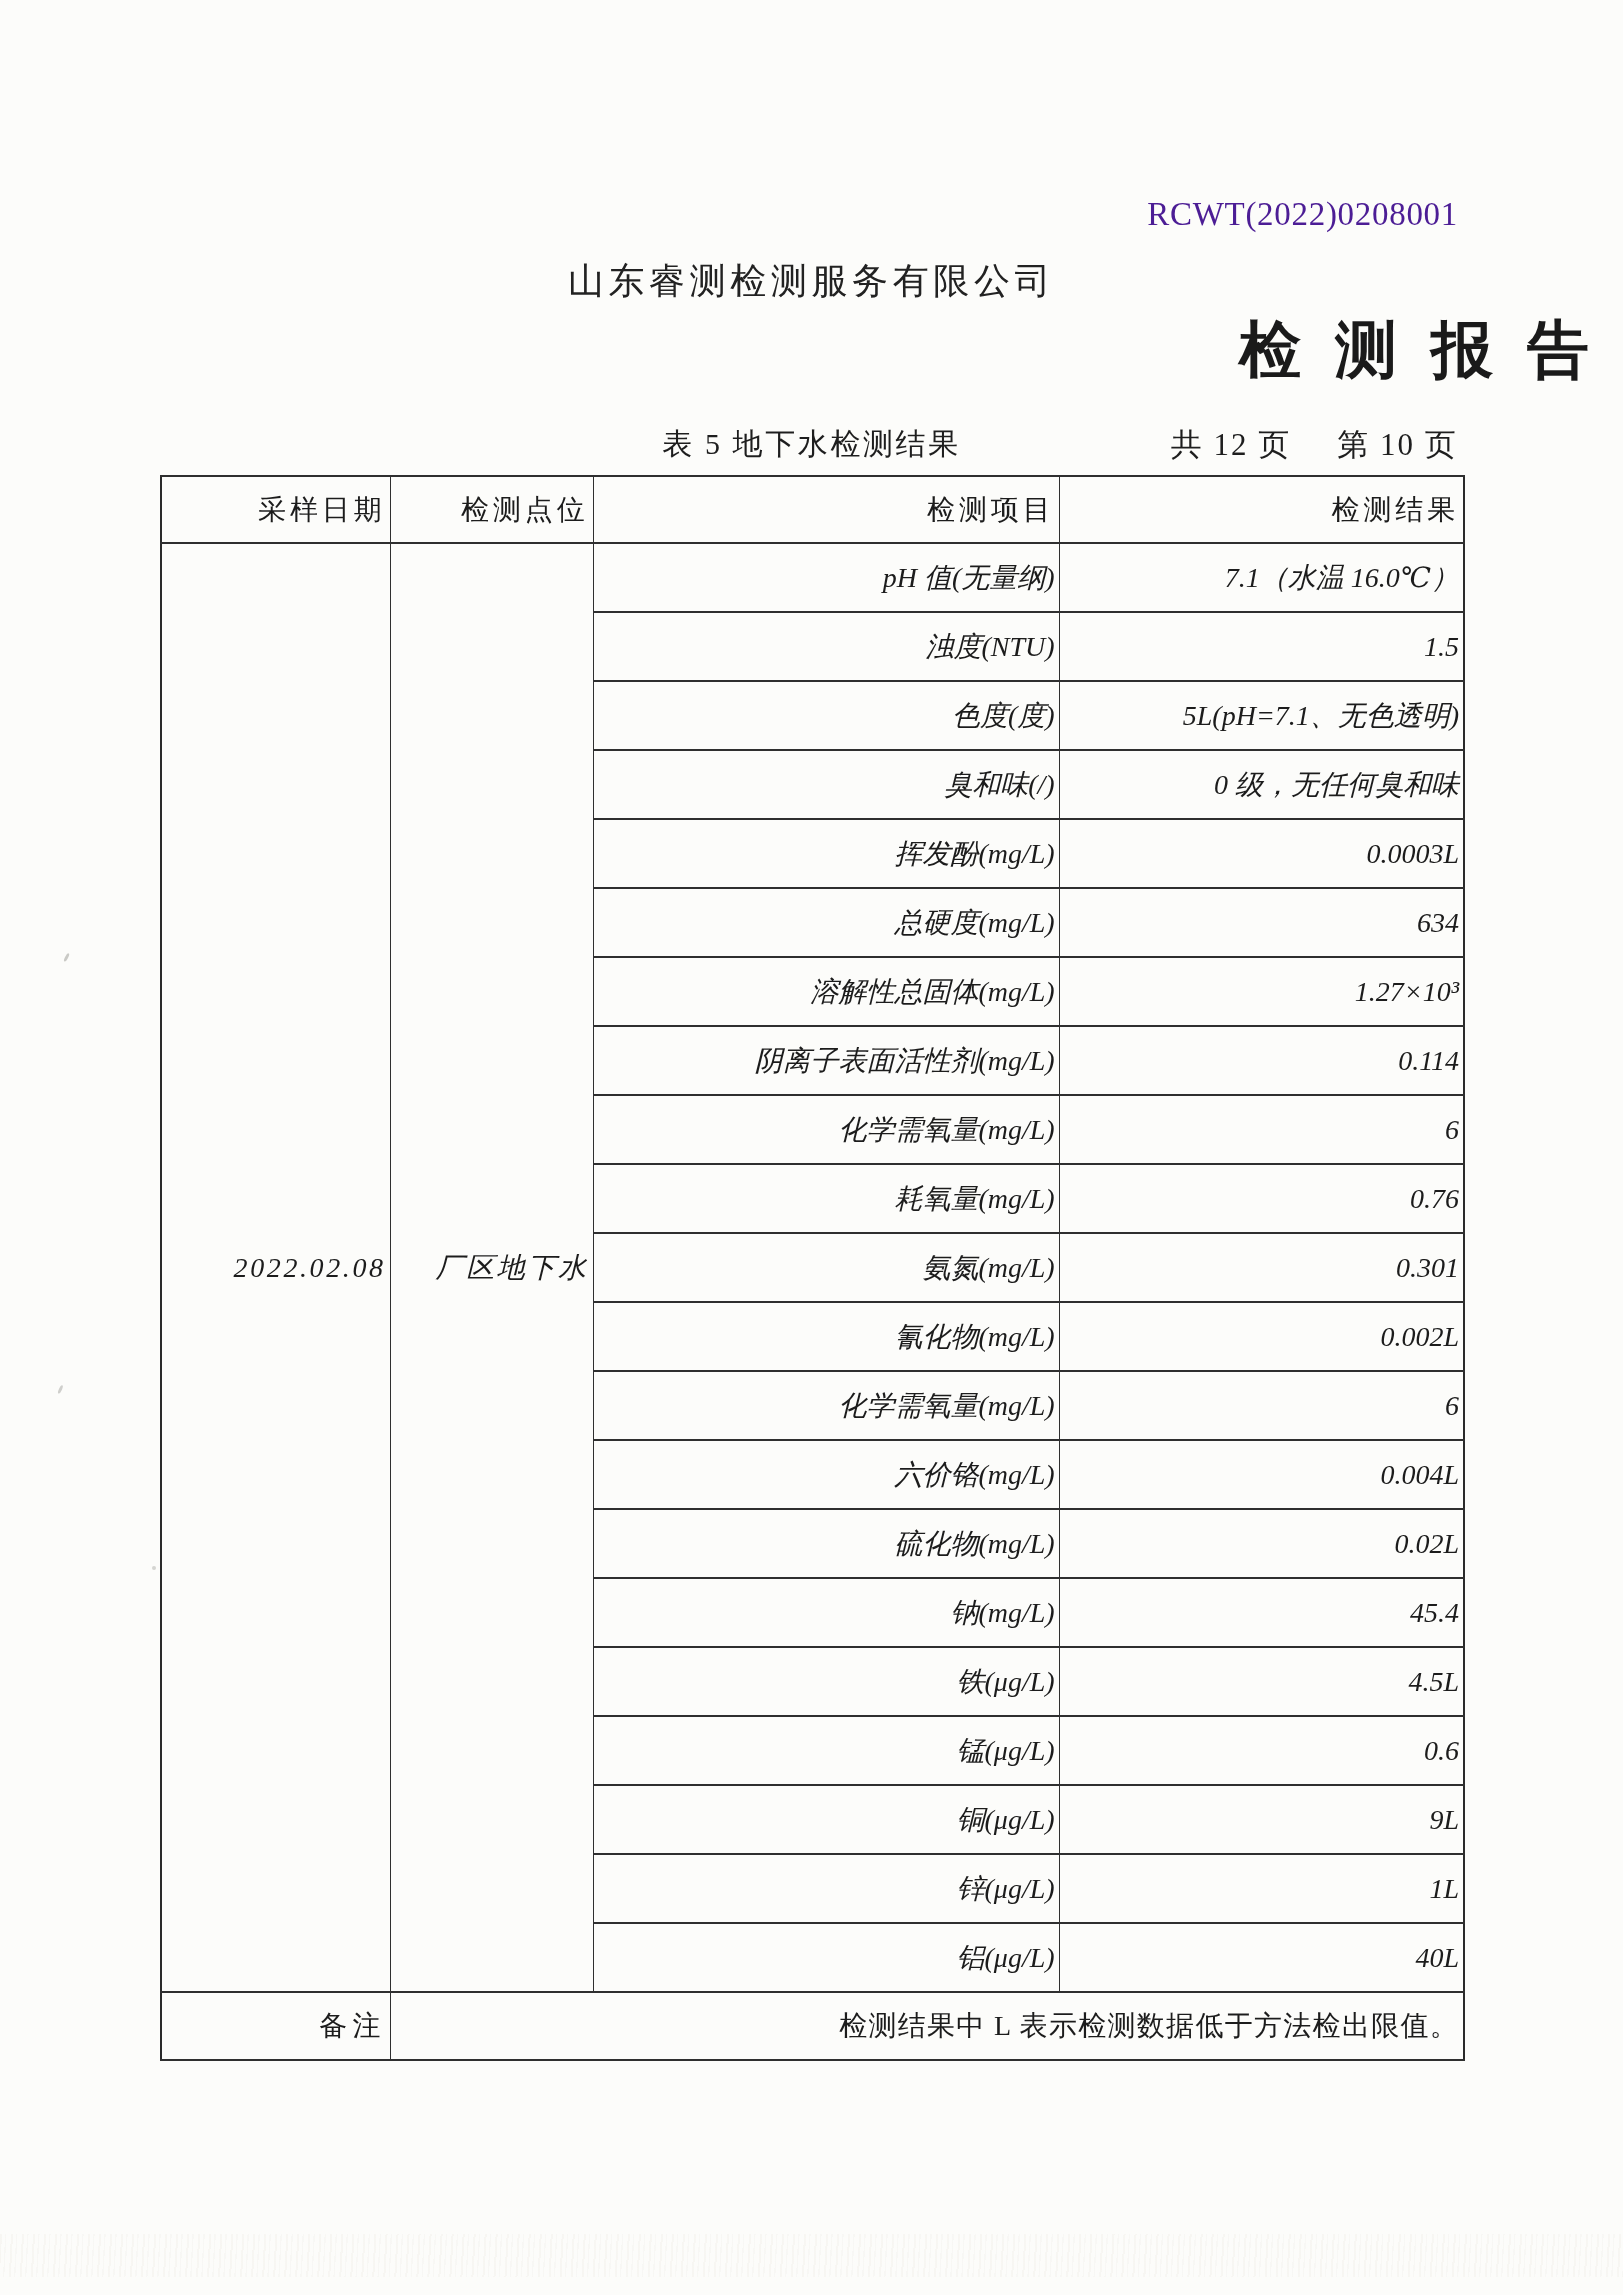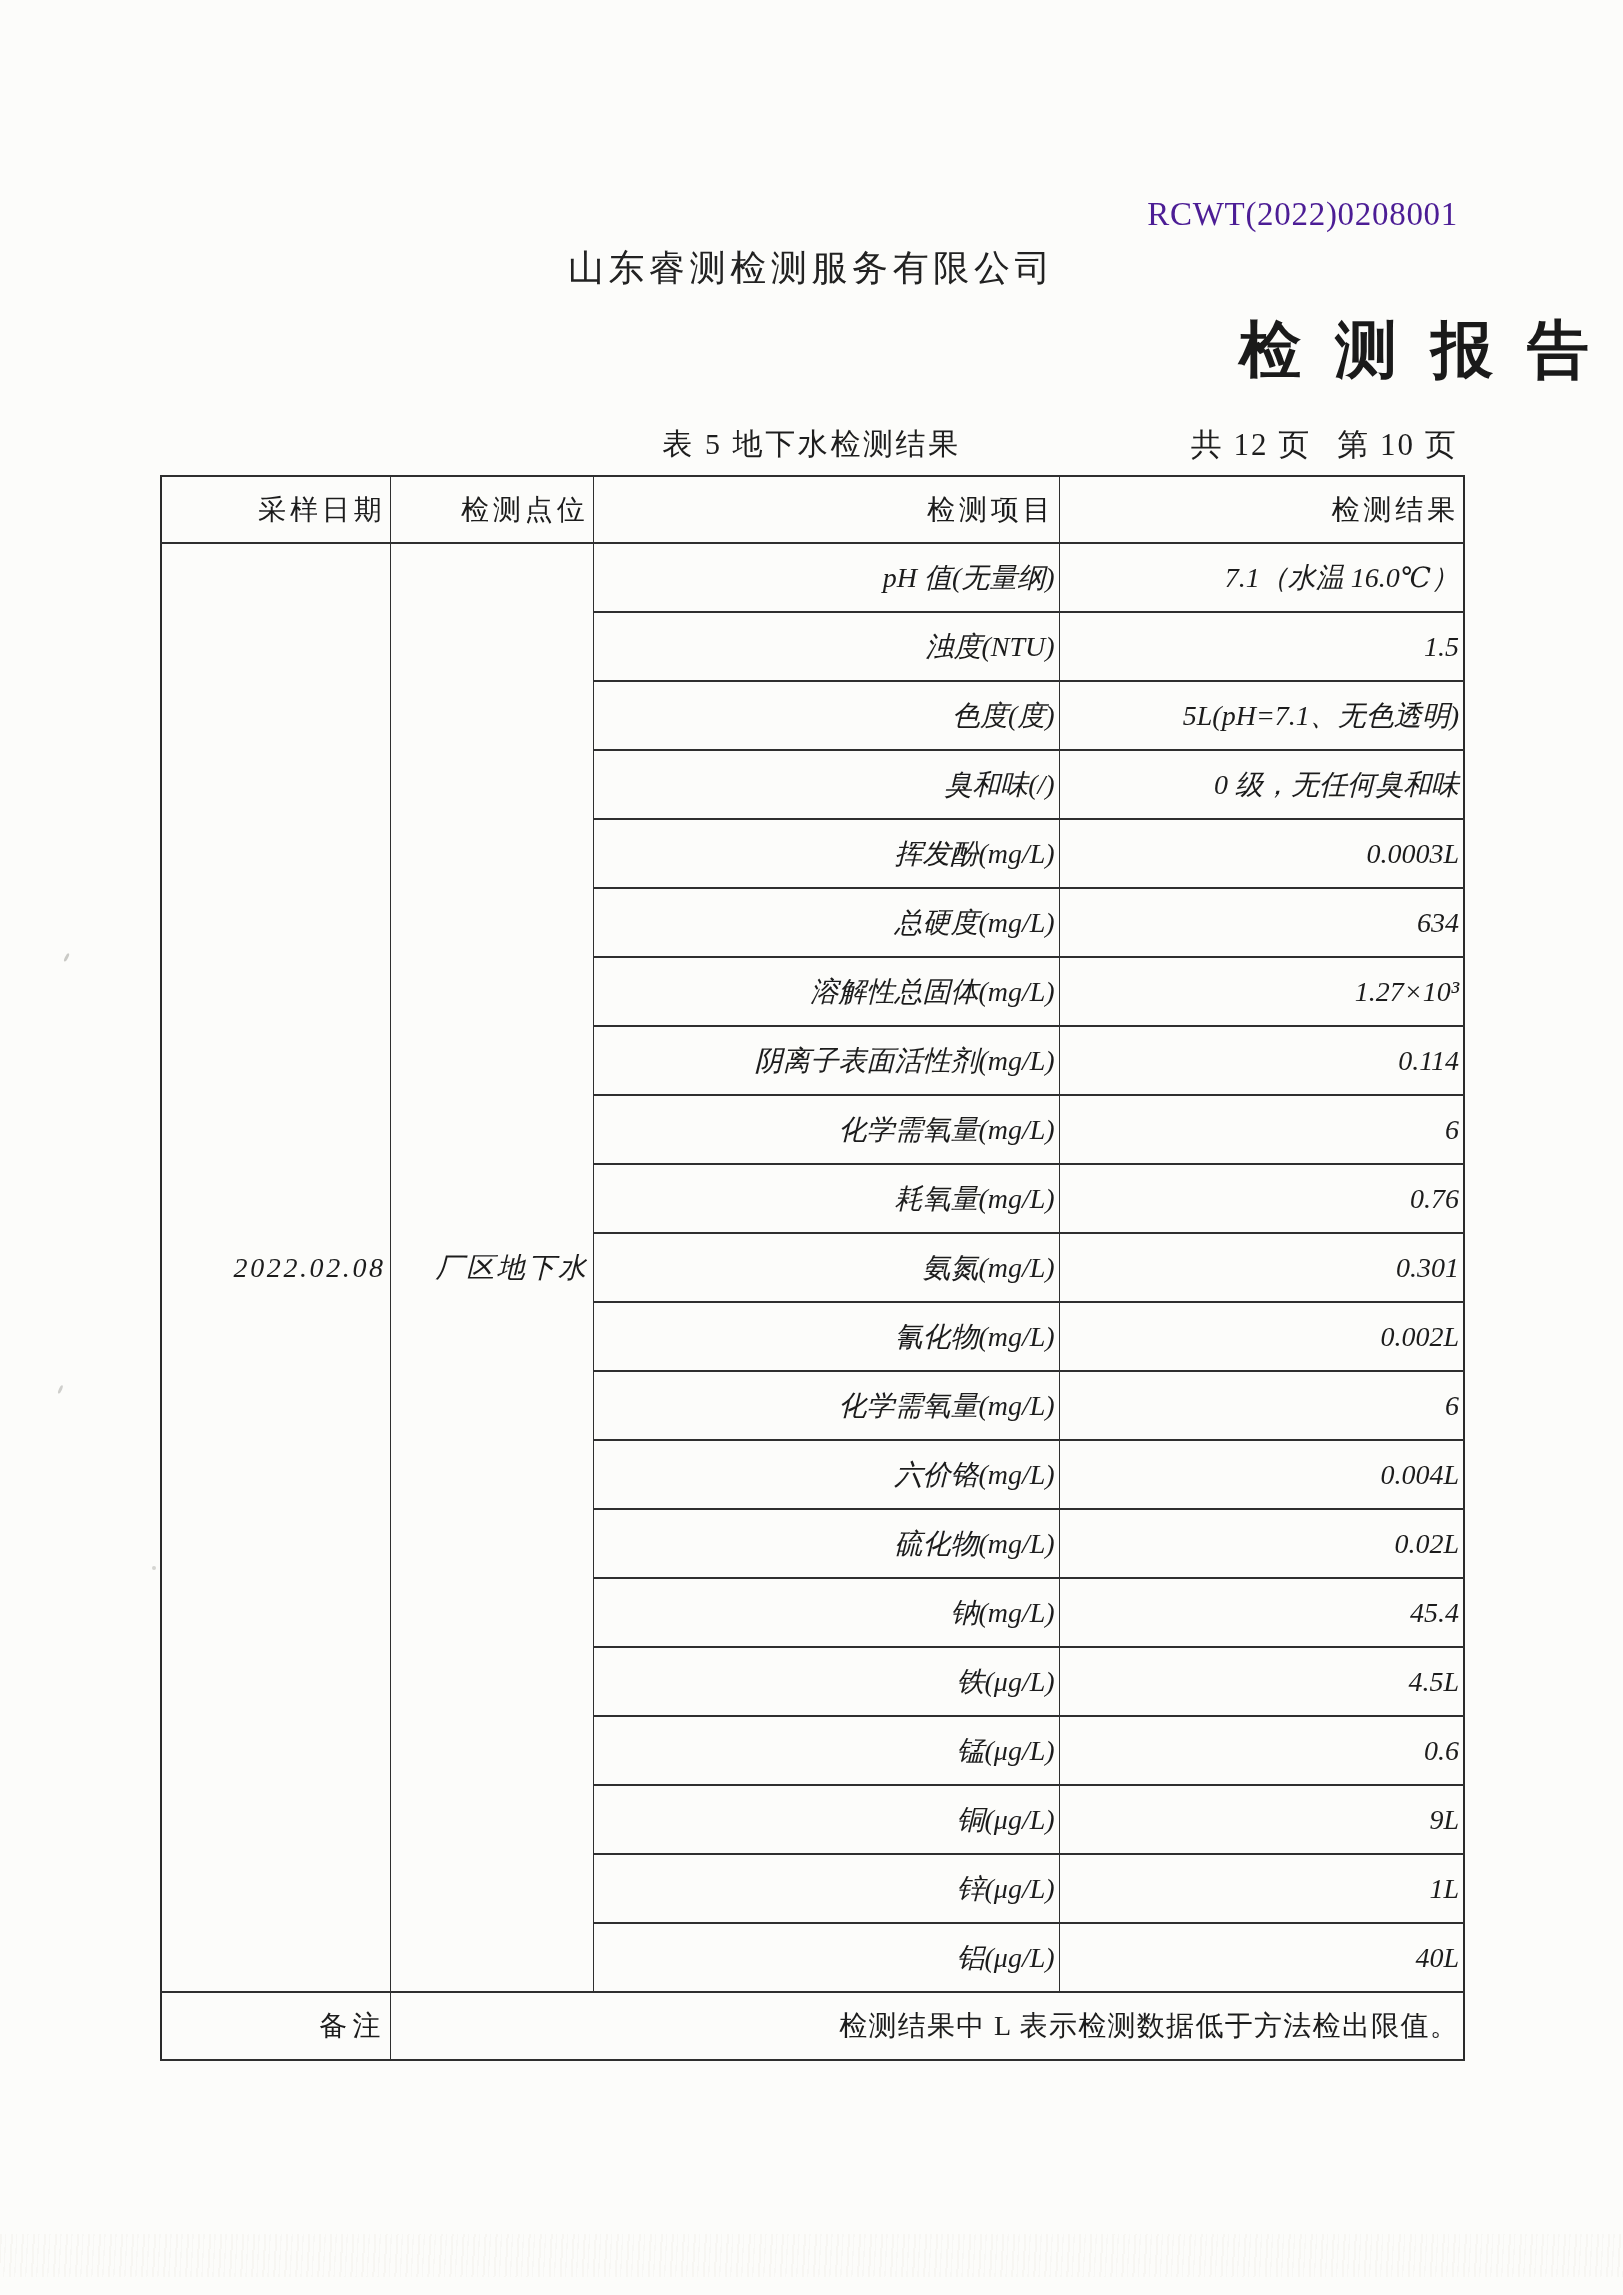--- a/index.html
+++ b/index.html
@@ -15,21 +15,21 @@
     overflow:hidden;
   }
 
   
   .doc-number {
     position:absolute; top:196px; right:165px;
     font-size:33px; letter-spacing:0.7px;
     color:#4c1d95;
   }
   .company {
-    position:absolute; top:244px; left:0; width:100%;
+    position:absolute; top:257px; left:0; width:100%;
     text-align:center;
     font-size:36px; letter-spacing:4.6px;
     color:#222;
   }
   .report-title {
     position:absolute; top:308px; left:0; width:100%;
     text-align:right;
     font-family:"Liberation Sans","DejaVu Sans",sans-serif;
     font-size:62px; font-weight:700;
     letter-spacing:34px; text-indent:34px; 
@@ -38,21 +38,21 @@
   .caption-row {
     position:absolute; top:424px; left:160px; width:1303px; height:41px;font-family:Liberation Serif, serif;
   }
   .table-caption {
     position:absolute; left:0; width:100%; text-align:center;
     font-size:30px; letter-spacing:2.6px;
   }
   .page-info {
     position:absolute; right:5.2px; top:0;
     font-size:31px; letter-spacing:2px;
-    display:flex; gap:26px;
+    display:flex; gap:46px;
   }
 
   
   table.report-table {
     position:absolute; top:475px; left:160px;
     width:1303px;
     border-collapse:collapse;
     table-layout:fixed;
     font-size:28px;
     color:#1c1c1c;

